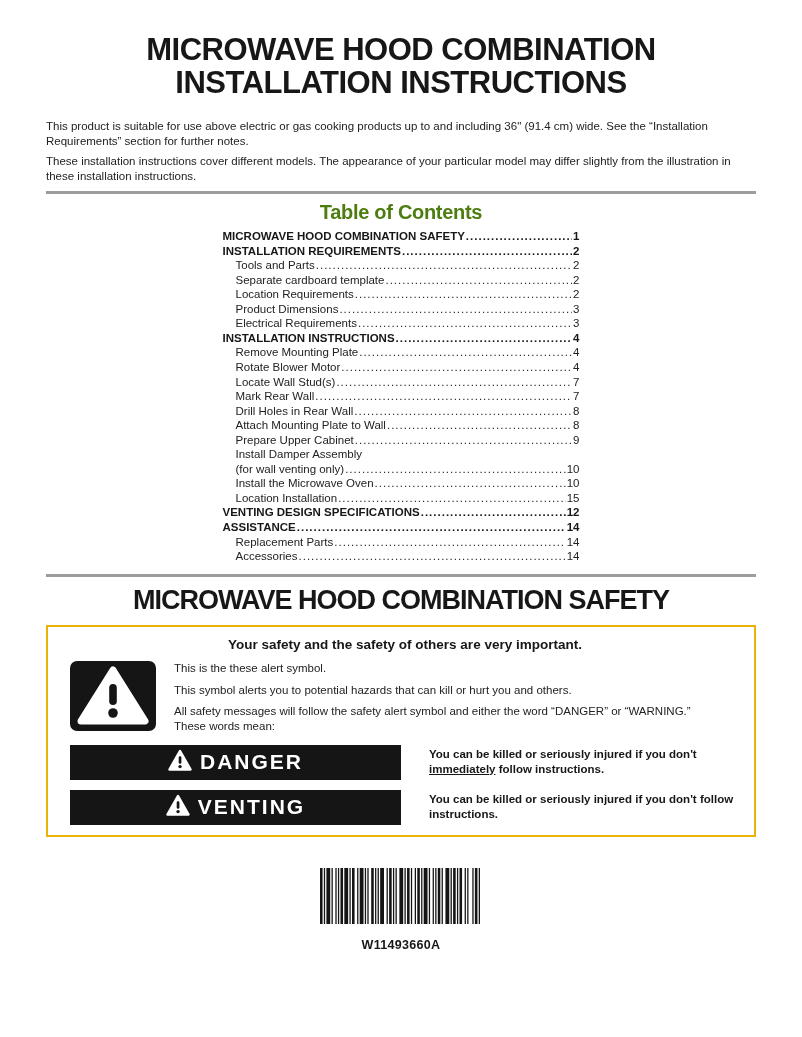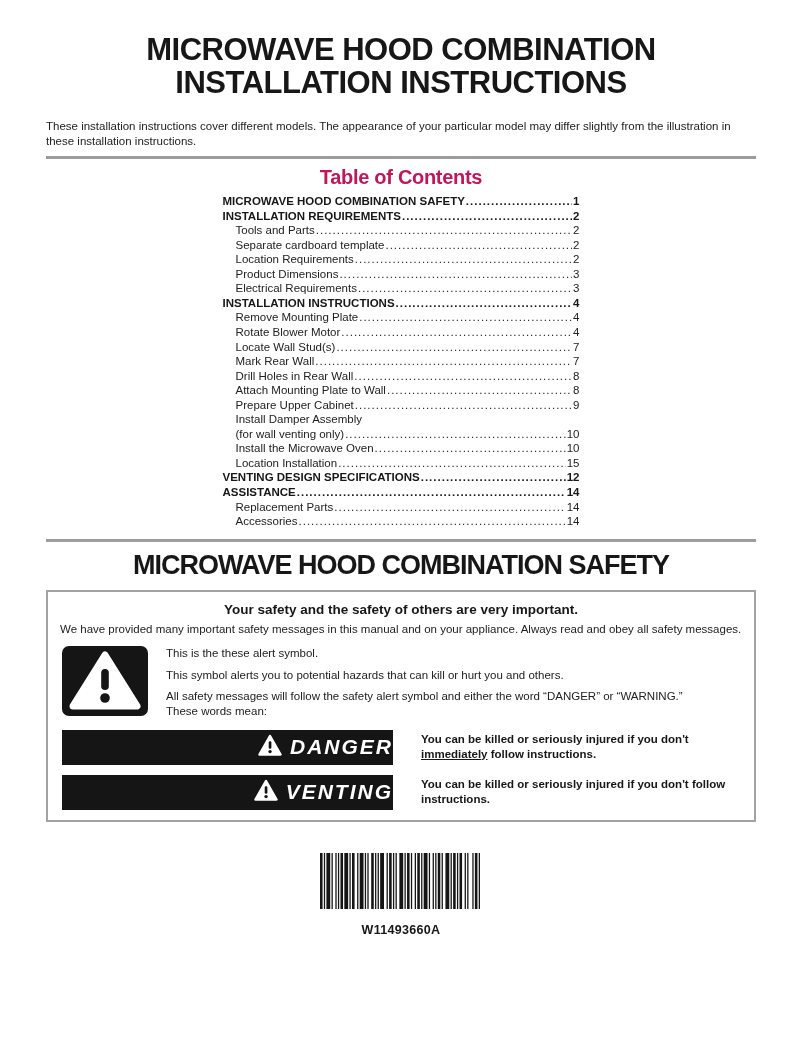--- a/index.html
+++ b/index.html
@@ -39,21 +39,21 @@
     margin: 8px 0 0 0;
   }
 
   
   .toc-title {
     text-align: center;
     font-size: 20px;
     font-weight: 700;
     letter-spacing: -0.3px;
     margin: 7px 0 5px 0;
-    color: #be185d;
+    color: #4d7c0f;
   }
   .toc {
     width: 357px;
     margin: 0 auto;
     font-size: 11.5px;
   }
   .toc-row {
     display: flex;
     align-items: baseline;
     line-height: 14.55px;
@@ -77,22 +77,22 @@
   
   .safety-title {
     text-align: center;
     font-size: 27px;
     font-weight: 700;
     letter-spacing: -1px;
     margin: 8px 0 9px 0;
     color: #171717;
   }
   .safety-box {
-    border: 2px solid #a3a3a3;
-    padding: 7px 12px 10px 12px;
+    border: 2px solid #eab308;
+    padding: 7px 12px 10px 20px;
   }
   .safety-box-title {
     text-align: center;
     font-size: 13.5px;
     font-weight: 700;
     margin: 3px 0 5px 0;
     color: #171717;
   }
   .safety-box p {
     margin: 0;
@@ -117,23 +117,22 @@
     margin: 10px 0 0 2px;
   }
   .banner {
     flex: none;
     width: 331px;
     height: 35px;
     background: #151515;
     color: #ffffff;
     display: flex;
     align-items: center;
-    justify-content: flex-end;
+    justify-content: center;
     gap: 8px;
-    font-style: italic;
   }
   .banner-label {
     font-size: 21px;
     font-weight: 700;
     letter-spacing: 2px;
   }
   .banner-desc {
     width: 352px;
     font-size: 11.5px;
     font-weight: 700;
@@ -161,20 +160,21 @@
 <body>
 
 <div class="page">
 
   <div class="doc-title">
     <div>MICROWAVE HOOD COMBINATION</div>
     <div>INSTALLATION INSTRUCTIONS</div>
   </div>
 
   <div class="intro">
+    <p>This product is suitable for use above electric or gas cooking products up to and including 36" (91.4 cm) wide. See the “Installation Requirements” section for further notes.</p>
     <p>These installation instructions cover different models. The appearance of your particular model may differ slightly from the illustration in these installation instructions.</p>
   </div>
 
   <div class="divider"></div>
 
   <div class="toc-title">Table of Contents</div>
   <div class="toc">
       <div class="toc-row bold">
         <span class="toc-label">MICROWAVE HOOD COMBINATION SAFETY</span>
         <span class="dots"></span>
@@ -289,21 +289,20 @@
         <span class="toc-page">14</span>
       </div>
     </div>
 
   <div class="divider" style="margin-top:10px;"></div>
 
   <div class="safety-title">MICROWAVE HOOD COMBINATION SAFETY</div>
 
   <div class="safety-box">
     <div class="safety-box-title">Your safety and the safety of others are very important.</div>
-    <p>We have provided many important safety messages in this manual and on your appliance. Always read and obey all safety messages.</p>
 
     <div class="alert-row">
       <span class="alert-icon">
         <svg width="86" height="70" viewBox="0 0 86 70" aria-hidden="true">
           <rect x="0" y="0" width="86" height="70" rx="7" fill="#151515"></rect>
           <path d="M43 9 L75 60 L11 60 Z" fill="#ffffff" stroke="#ffffff" stroke-width="7" stroke-linejoin="round"></path>
           <rect x="39.2" y="23" width="7.6" height="21" rx="3.8" fill="#151515"></rect>
           <circle cx="43" cy="52" r="4.8" fill="#151515"></circle>
         </svg>
       </span>

